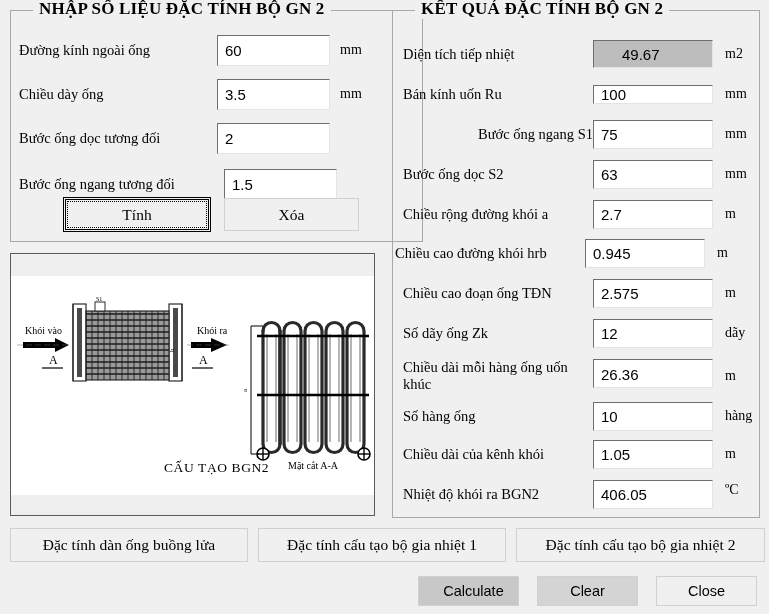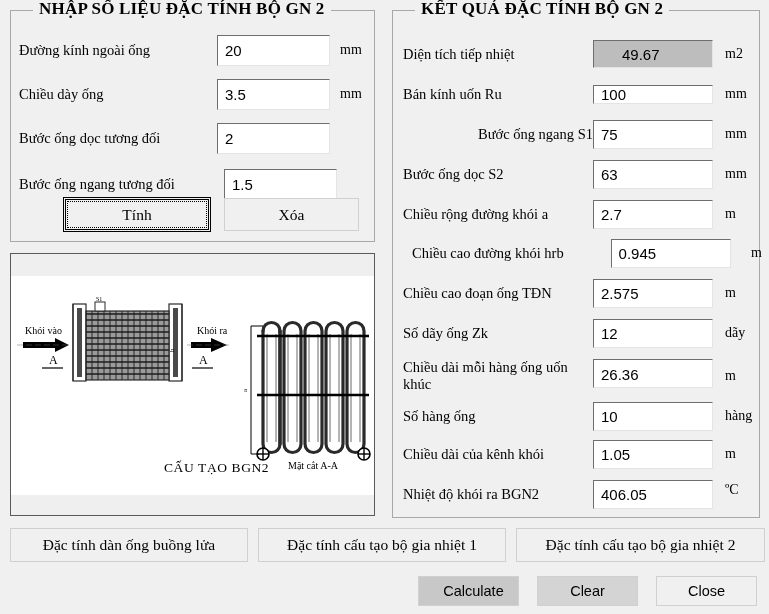--- a/index.html
+++ b/index.html
@@ -22,21 +22,21 @@
     top:-12px;
     left:22px;
     background:#f0f0f0;
     padding:0 6px;
     font-weight:bold;
     font-size:17px;
     letter-spacing:.2px;
     white-space:nowrap;
   }
   
-  #grp-input{left:10px;top:10px;width:365px;height:232px;}
+  #grp-input{left:10px;top:10px;width:413px;height:232px;}
   #grp-result{left:392px;top:10px;width:368px;height:508px;}
 
   .row{position:absolute;display:flex;align-items:center;}
   .lbl{white-space:nowrap;line-height:1.15;}
   .unit{white-space:nowrap;font-size:14px;}
 
   .field{
     box-sizing:border-box;
     background:#ffffff;
     border-top:1px solid #6e6e6e;
@@ -101,21 +101,21 @@
   #action-row .btn{height:30px;margin-right:18px;}
 </style>
 </head>
 <body>
 
 <div class="group" id="grp-input">
   <div class="group-legend">NHẬP SỐ LIỆU ĐẶC TÍNH BỘ GN 2</div>
 
   <div class="row" style="left:8px;top:22px;width:345px;height:34px;">
     <div class="lbl" style="width:198px;">Đường kính ngoài ống</div>
-    <div class="field" style="width:113px;height:31px;">20</div>
+    <div class="field" style="width:113px;height:31px;">60</div>
     <div class="unit" style="margin-left:10px;">mm</div>
   </div>
 
   <div class="row" style="left:8px;top:66px;width:345px;height:34px;">
     <div class="lbl" style="width:198px;">Chiều dày ống</div>
     <div class="field" style="width:113px;height:31px;">3.5</div>
     <div class="unit" style="margin-left:10px;">mm</div>
   </div>
 
   <div class="row" style="left:8px;top:110px;width:345px;height:34px;">
@@ -281,21 +281,21 @@
     <div class="field" style="width:120px;height:29px;">63</div>
     <div class="unit" style="margin-left:12px;">mm</div>
   </div>
 
   <div class="row" style="left:10px;top:188px;width:350px;height:30px;">
     <div class="lbl" style="width:190px;">Chiều rộng đường khói a</div>
     <div class="field" style="width:120px;height:29px;">2.7</div>
     <div class="unit" style="margin-left:12px;">m</div>
   </div>
 
-  <div class="row" style="left:19px;top:227px;width:350px;height:30px;justify-content:space-between;">
+  <div class="row" style="left:2px;top:227px;width:350px;height:30px;">
     <div class="lbl" style="width:190px;">Chiều cao đường khói hrb</div>
     <div class="field" style="width:120px;height:29px;">0.945</div>
     <div class="unit" style="margin-left:12px;">m</div>
   </div>
 
   <div class="row" style="left:10px;top:267px;width:350px;height:30px;">
     <div class="lbl" style="width:190px;">Chiều cao đoạn ống TĐN</div>
     <div class="field" style="width:120px;height:29px;">2.575</div>
     <div class="unit" style="margin-left:12px;">m</div>
   </div>

